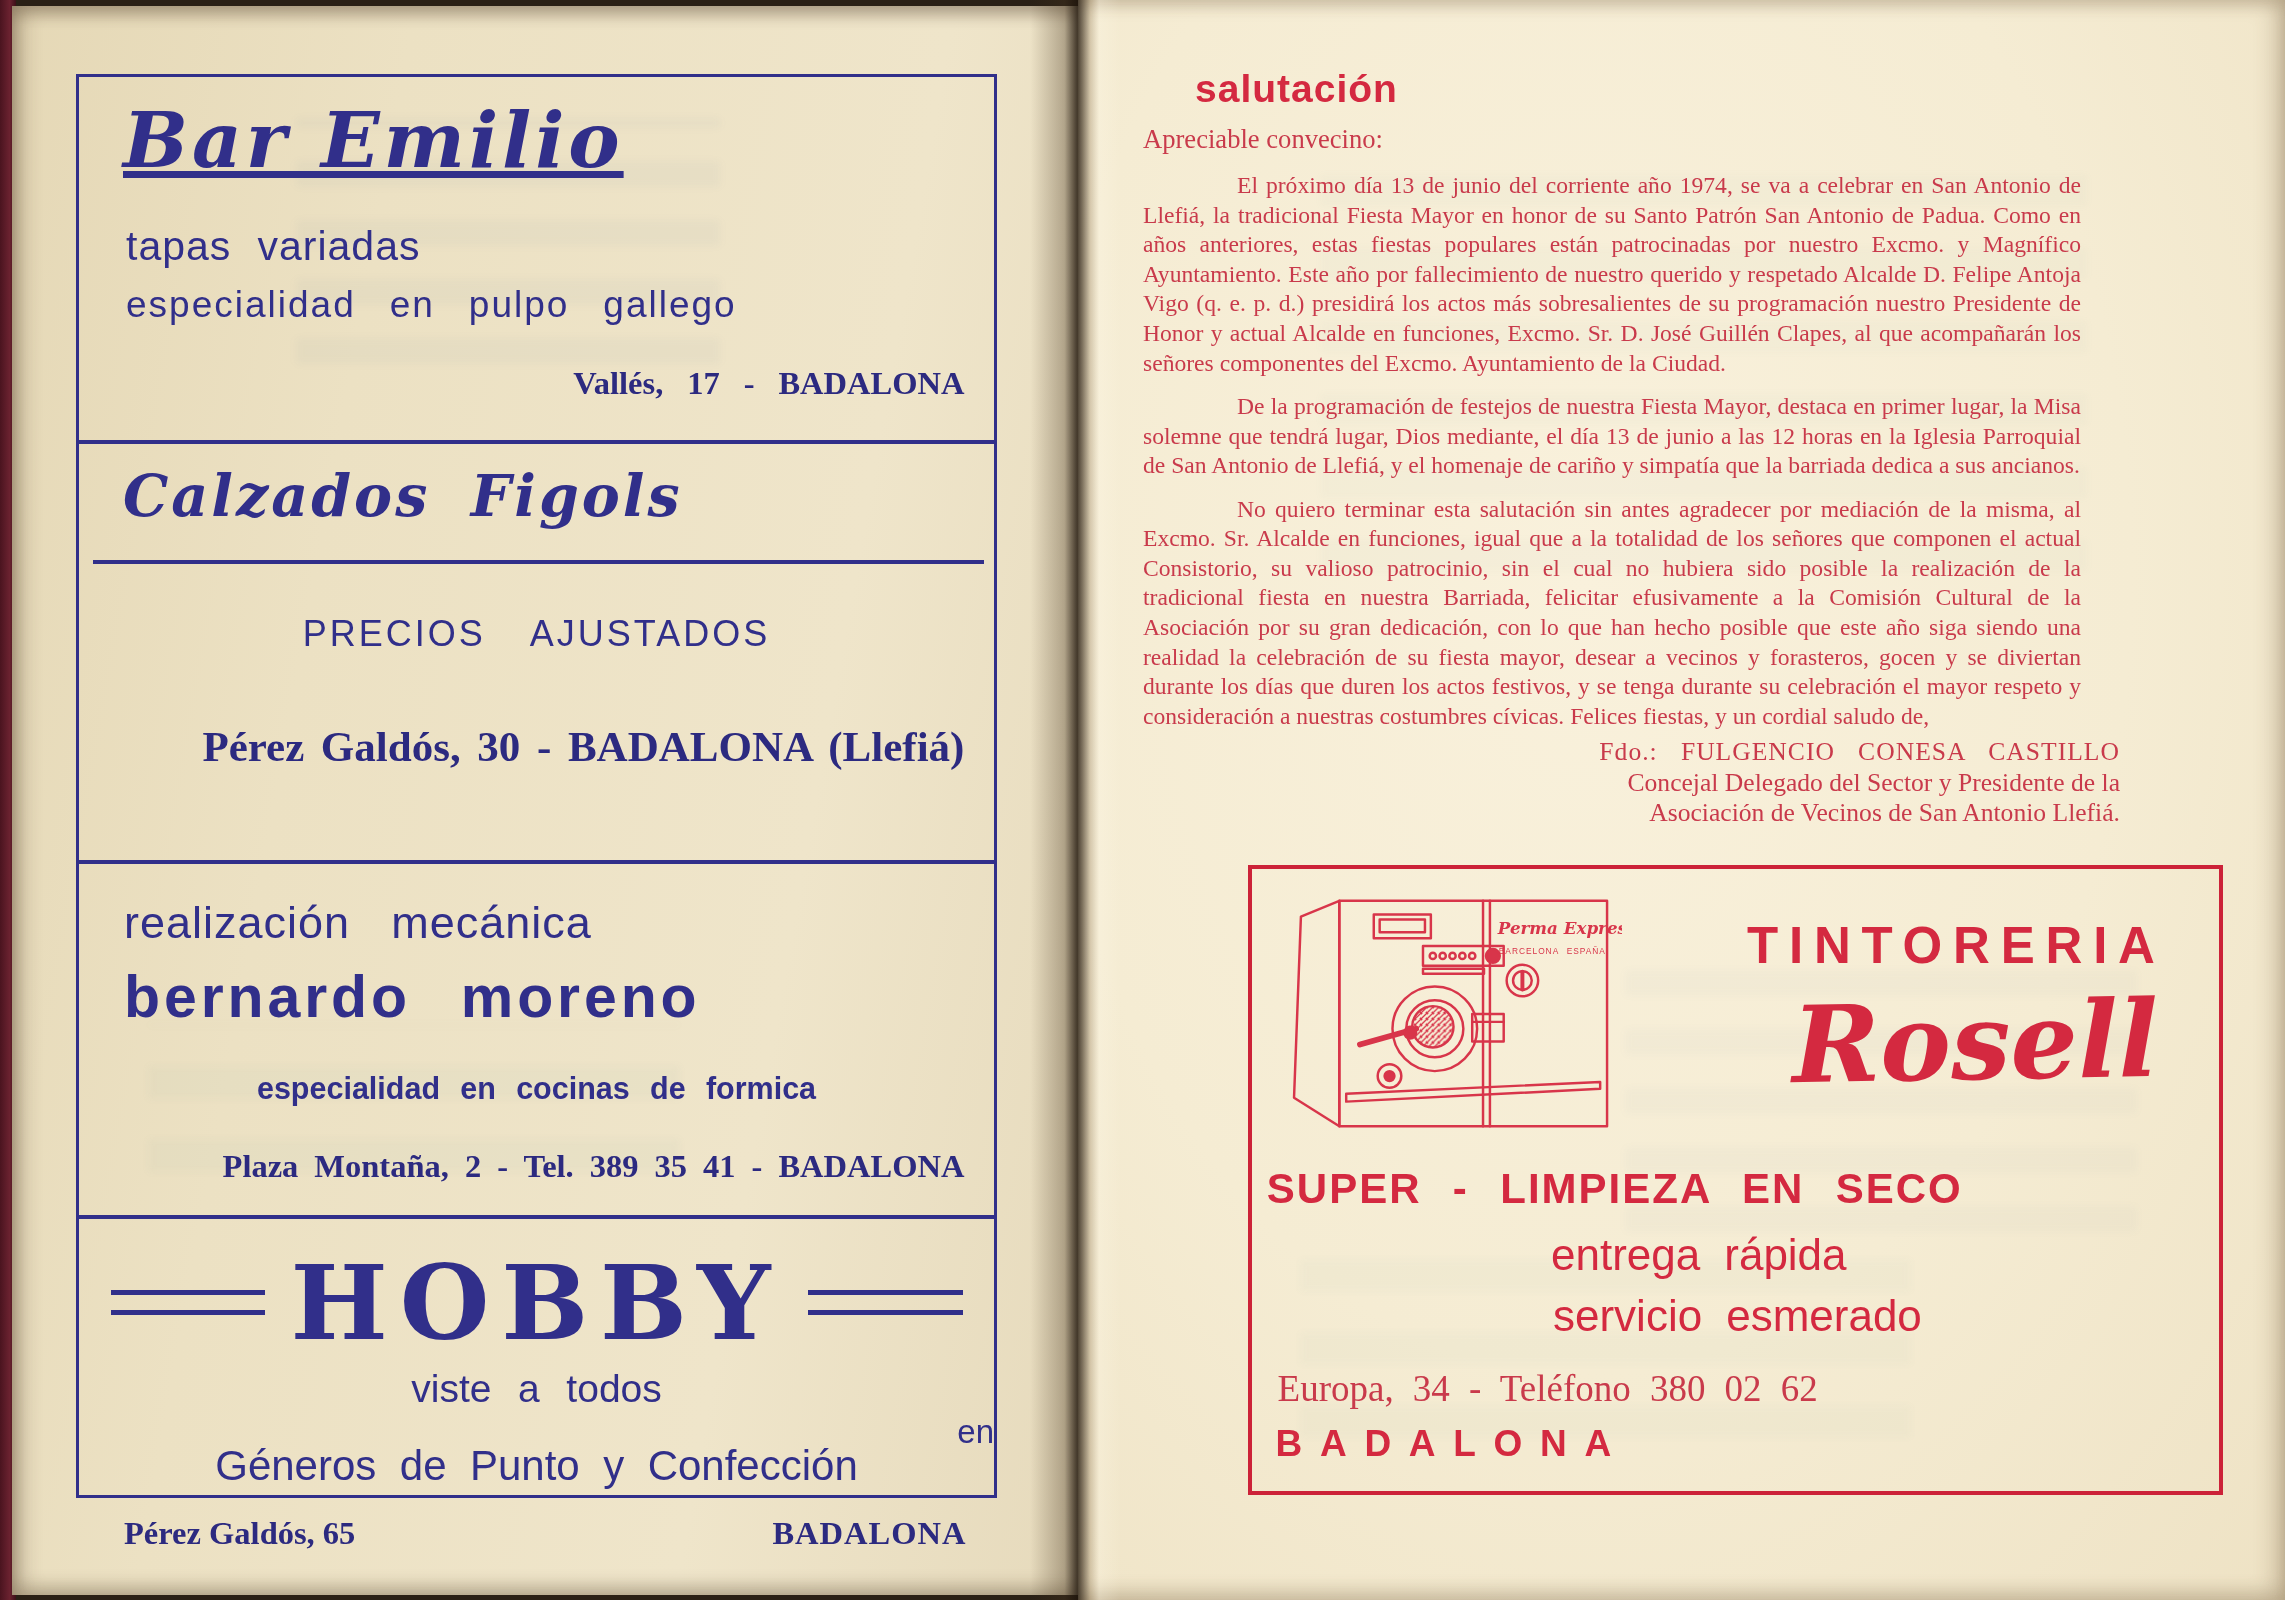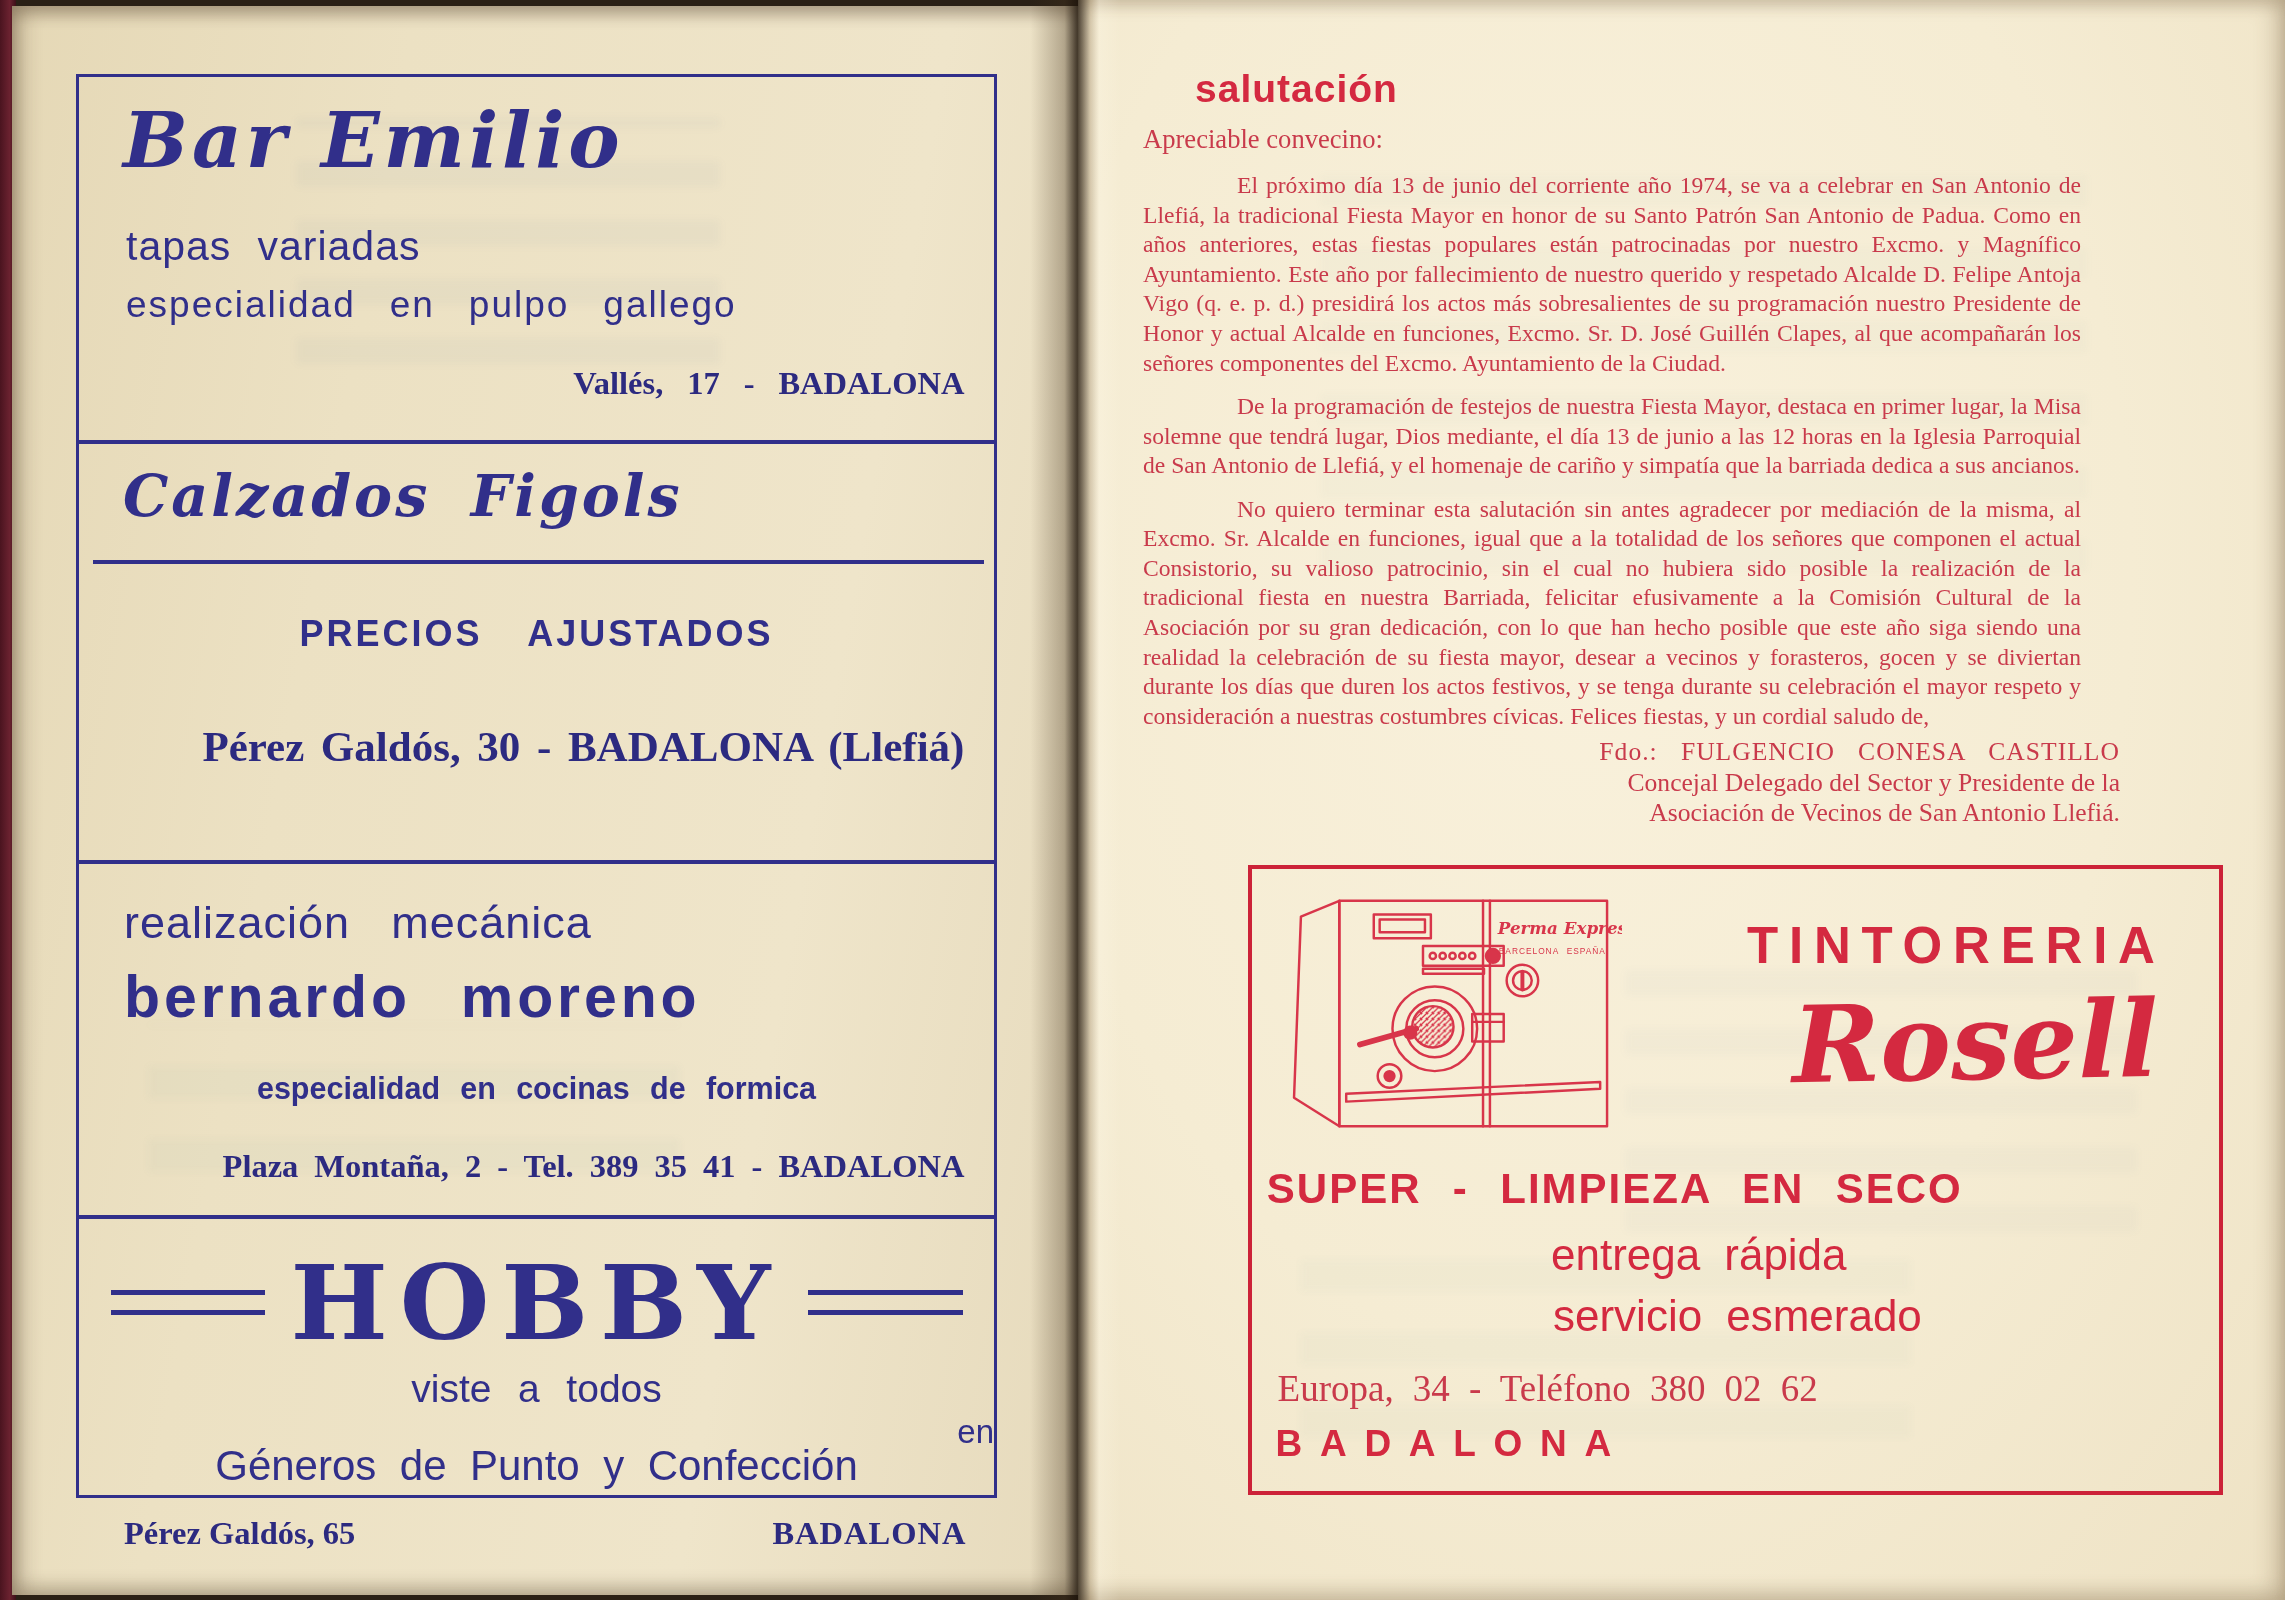--- a/index.html
+++ b/index.html
@@ -33,28 +33,28 @@
   
   .ad-box{left:76px;top:74px;width:921px;height:1424px;border:3.9px solid var(--ink-blue);z-index:4;}
   .sec{position:relative;width:100%;}
   .sec + .sec{border-top:4.9px solid var(--ink-blue);}
   .sec1{height:363px;} .sec2{height:420px;} .sec3{height:355px;} .sec4{height:340px;}
 
   .script{font-family:"DejaVu Serif",serif;font-style:italic;font-weight:bold;color:var(--ink-blue);}
   .bsans{font-family:"Liberation Sans",sans-serif;color:var(--ink-blue);}
   .bserif{font-family:"Liberation Serif",serif;font-weight:bold;color:#2c2a80;}
 
-  .bar-emilio{left:44px;top:17.7px;font-size:77px;letter-spacing:3.9px;}
+  .bar-emilio{left:44px;top:17.7px;font-size:77px;letter-spacing:3.9px;text-decoration:underline;}
   .tapas{left:47px;top:146px;font-size:41px;letter-spacing:1px;word-spacing:13.8px;}
   .pulpo{left:47px;top:207px;font-size:37px;letter-spacing:2px;word-spacing:21.7px;}
   .valles{right:29.6px;top:288px;font-size:32.5px;word-spacing:15.8px;}
 
   .calzados{left:44px;top:17.7px;font-size:57px;letter-spacing:3px;word-spacing:17.7px;}
   .calzados-rule{left:13.8px;right:9.9px;top:116px;height:3.9px;background:var(--ink-blue);}
-  .precios{left:0;right:0;top:169px;text-align:center;font-size:36px;font-weight:bold;letter-spacing:3px;word-spacing:33px;}
+  .precios{left:0;right:0;top:169px;text-align:center;font-size:36px;font-weight:normal;letter-spacing:3px;word-spacing:33px;}
   .addr2{right:29.6px;top:278px;font-size:43px;word-spacing:5.9px;}
 
   .carp{left:45px;top:33px;font-size:45px;letter-spacing:1px;word-spacing:27.6px;}
   .bernardo{left:45px;top:99px;font-size:59px;font-weight:bold;letter-spacing:3.9px;word-spacing:29.6px;}
   .cocinas{left:0;right:0;top:207px;text-align:center;font-size:30.5px;font-weight:bold;word-spacing:11.8px;}
   .plaza{right:29.6px;top:284px;font-size:32.5px;word-spacing:7.9px;}
 
   .hobby-row{left:0;right:0;top:25.6px;height:116px;display:flex;align-items:center;text-align:right;}
   .dbl-rule{flex:1;height:25.6px;border-top:5.9px solid var(--ink-blue);border-bottom:5.9px solid var(--ink-blue);}
   .dbl-rule.l{margin-left:31.5px;} .dbl-rule.r{margin-right:31.5px;}

